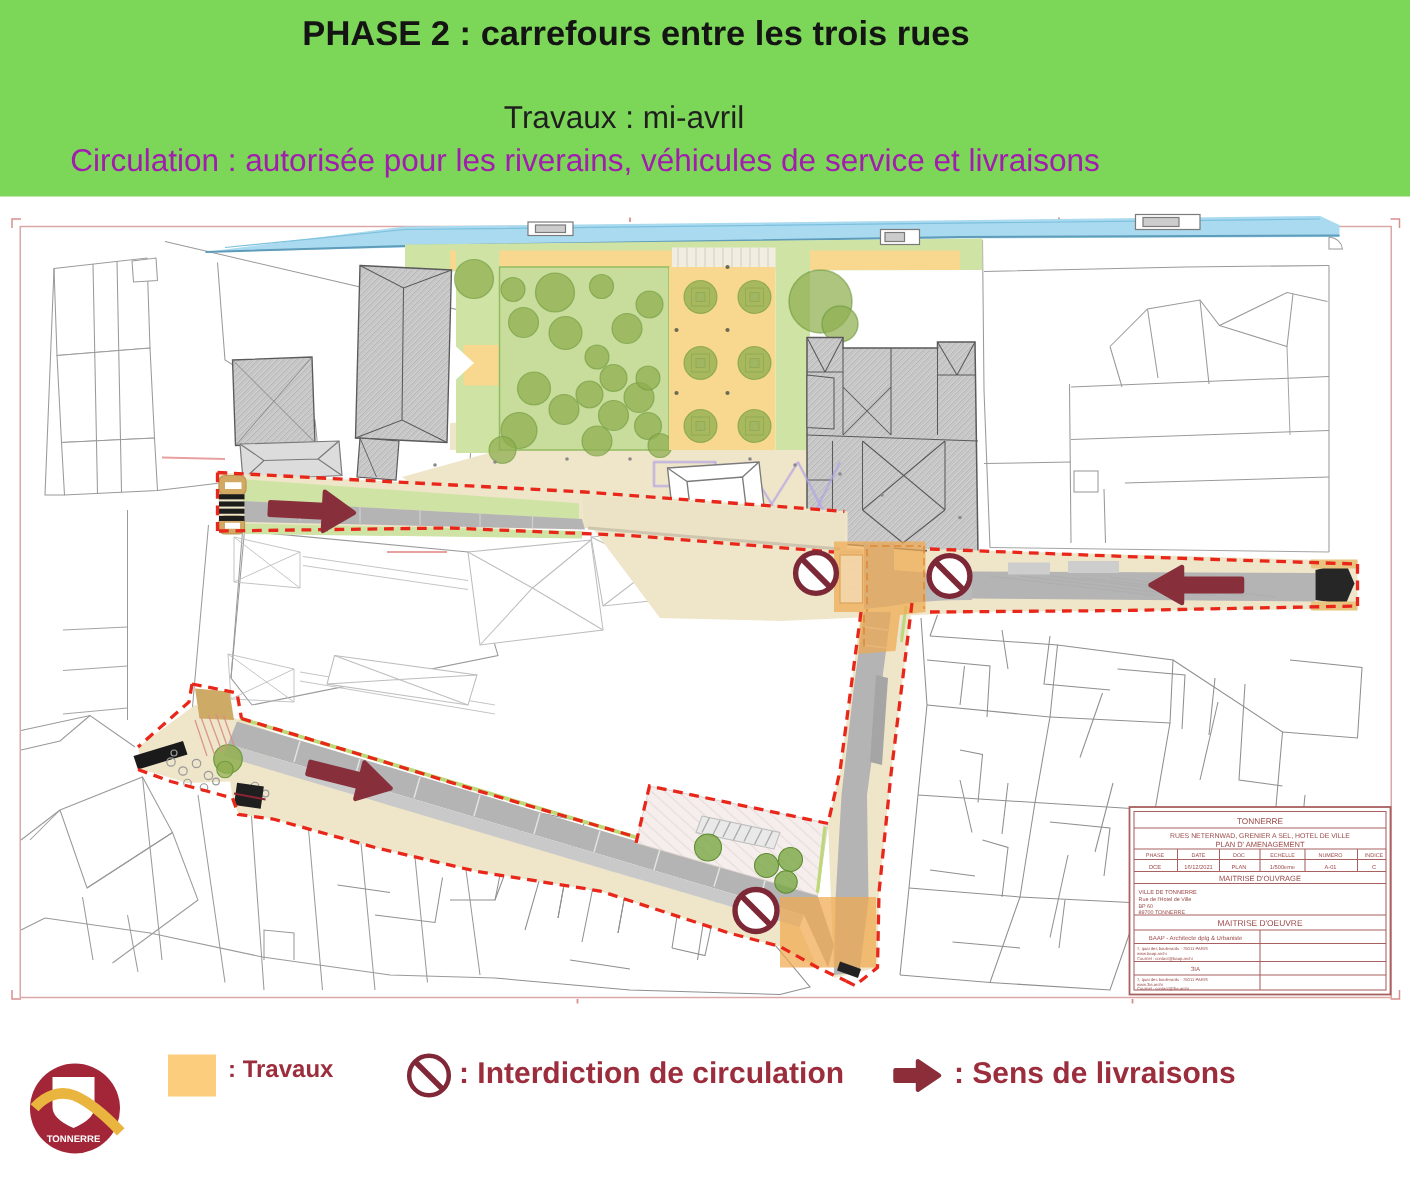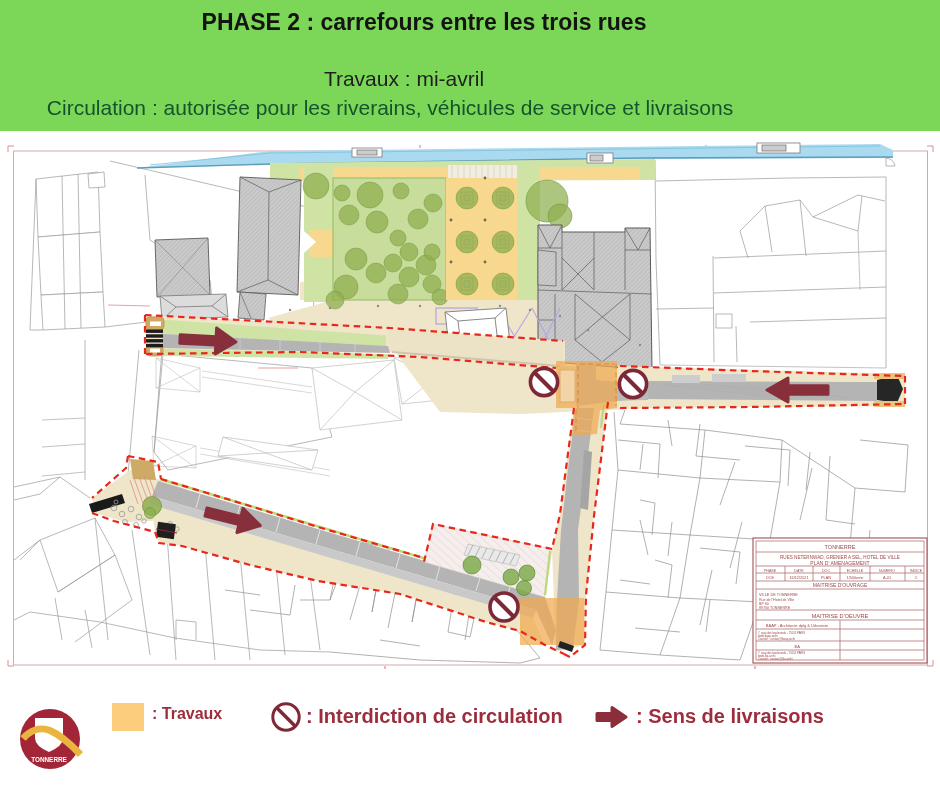--- a/index.html
+++ b/index.html
@@ -6,23 +6,23 @@
   body{width:940px;height:788px;background:#ffffff;font-family:"Liberation Sans",sans-serif;overflow:hidden;position:relative;}
   .abs{position:absolute;}
 </style>
 </head>
 <body>
 
 <div class="abs" style="left:0;top:0;width:940px;height:131px;background:#7cd657;"></div>
 
 <div class="abs" style="left:0;top:9px;width:848px;text-align:center;font-size:23px;font-weight:bold;color:#141414;">PHASE 2 : carrefours entre les trois rues</div>
 
-<div class="abs" style="left:0;top:67px;width:808px;text-align:center;font-size:21px;color:#1f1f1f;">Travaux : mi-avril</div>
-
-<div class="abs" style="left:0;top:96px;width:780px;text-align:center;font-size:21px;color:#14532d;">Circulation : autorisée pour les riverains, véhicules de service et livraisons</div>
+<div class="abs" style="left:12px;top:67px;width:808px;text-align:center;font-size:21px;color:#1f1f1f;">Travaux : mi-avril</div>
+
+<div class="abs" style="left:0;top:96px;width:780px;text-align:center;font-size:21px;color:#a21caf;">Circulation : autorisée pour les riverains, véhicules de service et livraisons</div>
 
 <svg class="abs" style="left:0;top:0;" width="940" height="788" viewBox="0 0 940 788" xmlns="http://www.w3.org/2000/svg">
 <defs>
   <pattern id="hatch" width="3" height="3" patternUnits="userSpaceOnUse" patternTransform="rotate(45)">
     <rect width="3" height="3" fill="#cecece"></rect>
     <line x1="0" y1="0" x2="0" y2="3" stroke="#adadad" stroke-width="0.9"></line>
     <line x1="1.5" y1="0" x2="1.5" y2="3" stroke="#c0c0c0" stroke-width="0.6"></line>
   </pattern>
   <pattern id="hatchlight" width="6" height="6" patternUnits="userSpaceOnUse" patternTransform="rotate(-48)">
     <rect width="6" height="6" fill="#f5eeec"></rect>

